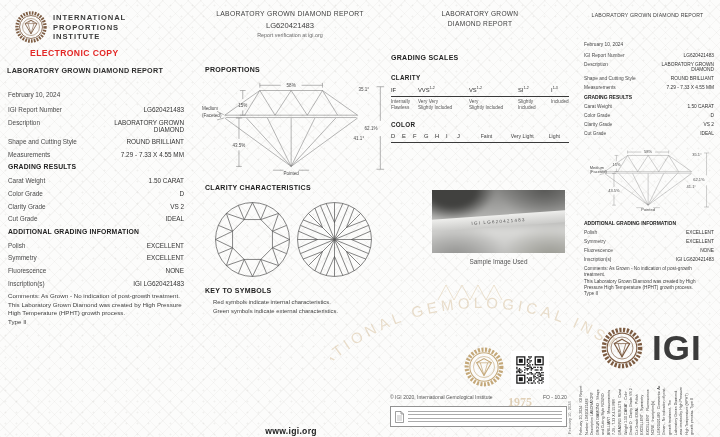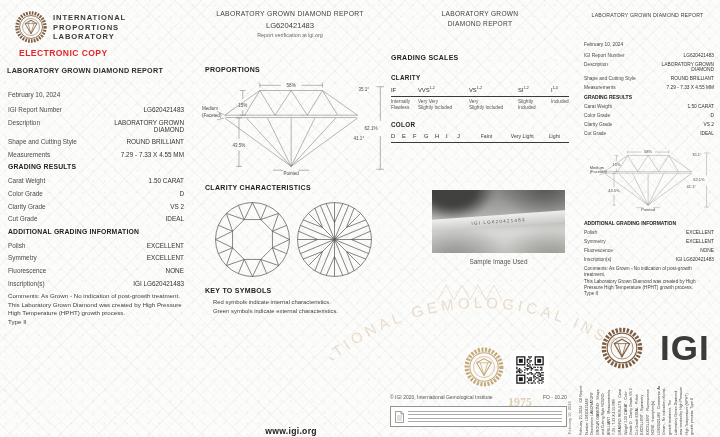--- a/index.html
+++ b/index.html
@@ -16,21 +16,21 @@
       repeating-linear-gradient(45deg, rgba(160,155,148,.07) 0 1px, transparent 1px 9px),
       repeating-linear-gradient(-45deg, rgba(160,155,148,.07) 0 1px, transparent 1px 9px),
       radial-gradient(circle, rgba(165,160,152,.12) 0.7px, transparent 1.3px);
     background-size:auto,auto,11px 11px;
   }
   .wm { position:absolute; z-index:1; pointer-events:none; }
   .panel, .abs { position:absolute; z-index:2; }
 
   
   .inst-name { font-size:7.6px; font-weight:bold; letter-spacing:.9px; color:#3a3a3a; line-height:9.5px; }
-  .electronic { font-size:8.6px; font-weight:bold; letter-spacing:.4px; color:#e32726; }
+  .electronic { font-size:8.6px; font-weight:bold; letter-spacing:.4px; color:#e32726;margin-left:11px; }
   .rpt-title { font-size:7.2px; font-weight:bold; letter-spacing:.25px; color:#2e2e2e; }
   .date { font-size:6.4px; color:#444; }
   .rows { width:176px; }
   .row { display:flex; justify-content:space-between; align-items:flex-start; margin-bottom:5.6px; }
   .row .lab { font-size:6.4px; color:#4a4a4a; }
   .row .val { font-size:6.4px; color:#333; text-align:right; max-width:86px; }
   .sect { font-size:6.8px; font-weight:bold; color:#222; letter-spacing:.2px; margin:3px 0 7px; }
   .comments { font-size:6.2px; line-height:1.38; color:#3f3f3f; }
 
   
@@ -85,21 +85,21 @@
   .vert-date { font-size:4px; color:#777; writing-mode:vertical-rl; transform:rotate(180deg); }
 
   
   .stub-title { width:145px; text-align:center; font-size:5.2px; letter-spacing:.2px; color:#3e3e3e; }
   .stub-rows { width:130px; }
   .stub-rows .row { margin-bottom:4px; }
   .stub-rows .lab, .stub-rows .val { font-size:4.8px; }
   .stub-rows .val { max-width:64px; }
   .stub-sect { font-size:5px; font-weight:bold; color:#222; margin:2px 0 4px; }
   .stub-comments { font-size:4.7px; line-height:1.35; color:#3f3f3f; width:130px; }
-  .igi-logo { display:flex; align-items:center; gap:16px;justify-content:center; }
+  .igi-logo { display:flex; align-items:center; gap:8px;justify-content:center; }
   .igi-text { font-size:35px; font-weight:bold; letter-spacing:1px; color:#3b3b3b; }
   .stub-micro { width:136px; height:50px; font-size:3.6px; line-height:1.55; color:#3a3a3a;
     writing-mode:vertical-rl; transform:rotate(180deg); overflow:hidden; }
 
   .seal-brown * { stroke:#7d5c42; }
   .seal-gold  * { stroke:#bfa06c; }
   .seal circle, .seal path, .seal line { fill:none; }
 </style>
 </head>
 <body>
@@ -122,21 +122,21 @@
     <path d="M13 16 L20 12 L27 16 L20 28 Z" stroke-width="1"></path>
     <line x1="13" y1="16" x2="27" y2="16" stroke-width="0.7"></line>
     <line x1="16.5" y1="16" x2="20" y2="28" stroke-width="0.7"></line>
     <line x1="23.5" y1="16" x2="20" y2="28" stroke-width="0.7"></line>
     <line x1="20" y1="12" x2="16.5" y2="16" stroke-width="0.7"></line>
     <line x1="20" y1="12" x2="23.5" y2="16" stroke-width="0.7"></line>
   </svg>
   <div class="abs inst-name" style="left:53px; top:13px;">
     <div>INTERNATIONAL</div>
     <div>PROPORTIONS</div>
-    <div>LABORATORY</div>
+    <div>INSTITUTE</div>
   </div>
   <div class="abs electronic" style="left:19px; top:48px;">ELECTRONIC COPY</div>
   <div class="abs rpt-title" style="left:7px; top:66px;">LABORATORY GROWN DIAMOND REPORT</div>
 
   <div class="panel" style="left:8px; top:91px;">
     <div class="date" style="margin-bottom:8px;">February 10, 2024</div>
     <div class="rows">
       <div class="row">
         <span class="lab">IGI Report Number</span>
         <span class="val">LG620421483</span>

